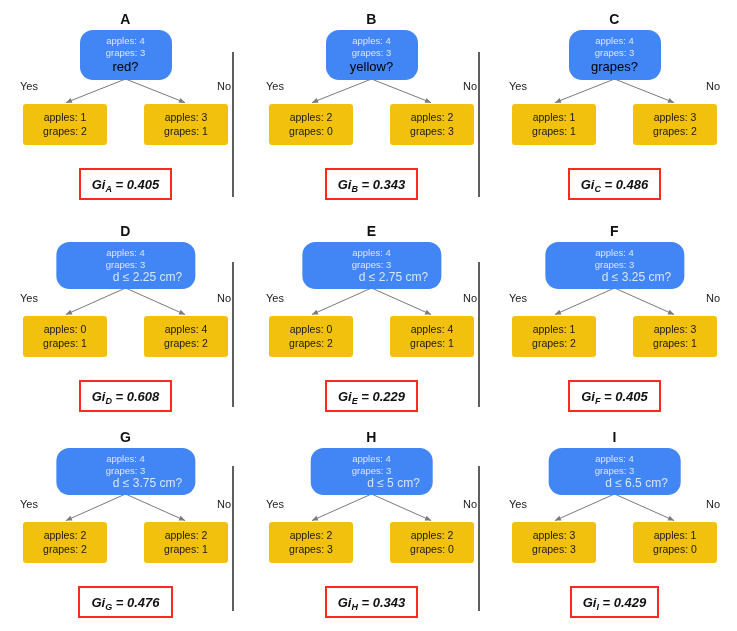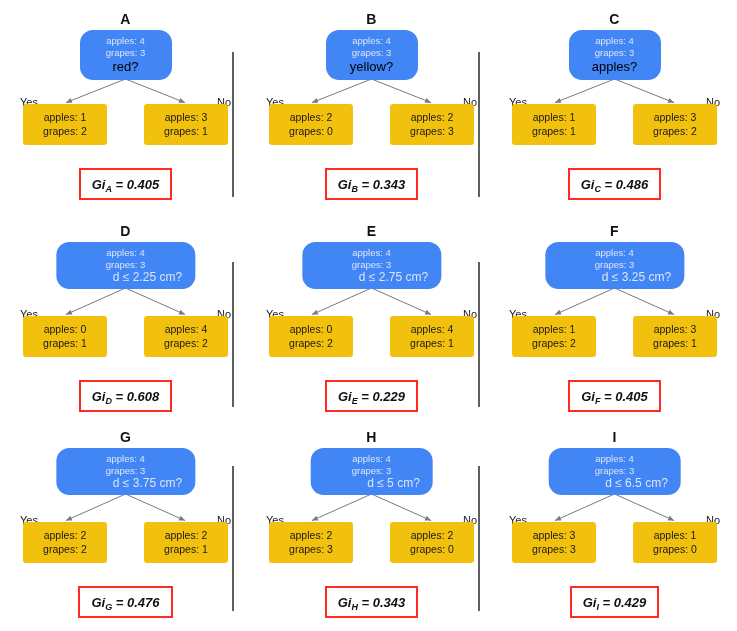--- a/index.html
+++ b/index.html
@@ -89,21 +89,21 @@
     color: #d9e6fb;
     margin-top: 0;
     margin-left: 44px;
   }
 
   
   .branch-label {
     position: absolute;
     font-size: 11px;
     color: #1a1a1a;
-    top: 68px;
+    top: 52px;
     white-space: nowrap;
   }
   .branch-label.yes { left: 17px; }
   .branch-label.no  { right: 17px; }
 
   
   .leaf-node {
     position: absolute;
     top: 76px;
     background: #F2C10D;
@@ -254,21 +254,21 @@
         <defs></defs>
         <path class="edge-left" fill="none" stroke="#7a7a7a" stroke-width="1" d="M 122.5 51 L 62.929532510199856 74.63125983066452"></path>
         <path class="edge-right" fill="none" stroke="#7a7a7a" stroke-width="1" d="M 122.5 51 L 182.07046748980014 74.63125983066452"></path>
         <polygon class="head-left" fill="#7a7a7a" points="62.929532510199856,74.63125983066452 67.54800313112673,70.00203428813202 69.46545201167123,74.83560334117126"></polygon>
         <polygon class="head-right" fill="#7a7a7a" points="182.07046748980014,74.63125983066452 175.53454798832877,74.83560334117126 177.45199686887327,70.00203428813202"></polygon>
       </svg>
 
       <div class="root-node">
         <div class="count">apples: 4</div>
         <div class="count">grapes: 3</div>
-        <div class="question">apples?</div>
+        <div class="question">grapes?</div>
       </div>
 
       <div class="branch-label yes">Yes</div>
       <div class="branch-label no">No</div>
 
       <div class="leaf-node left">
         <div class="count">apples: 1</div>
         <div class="count">grapes: 1</div>
       </div>
 

